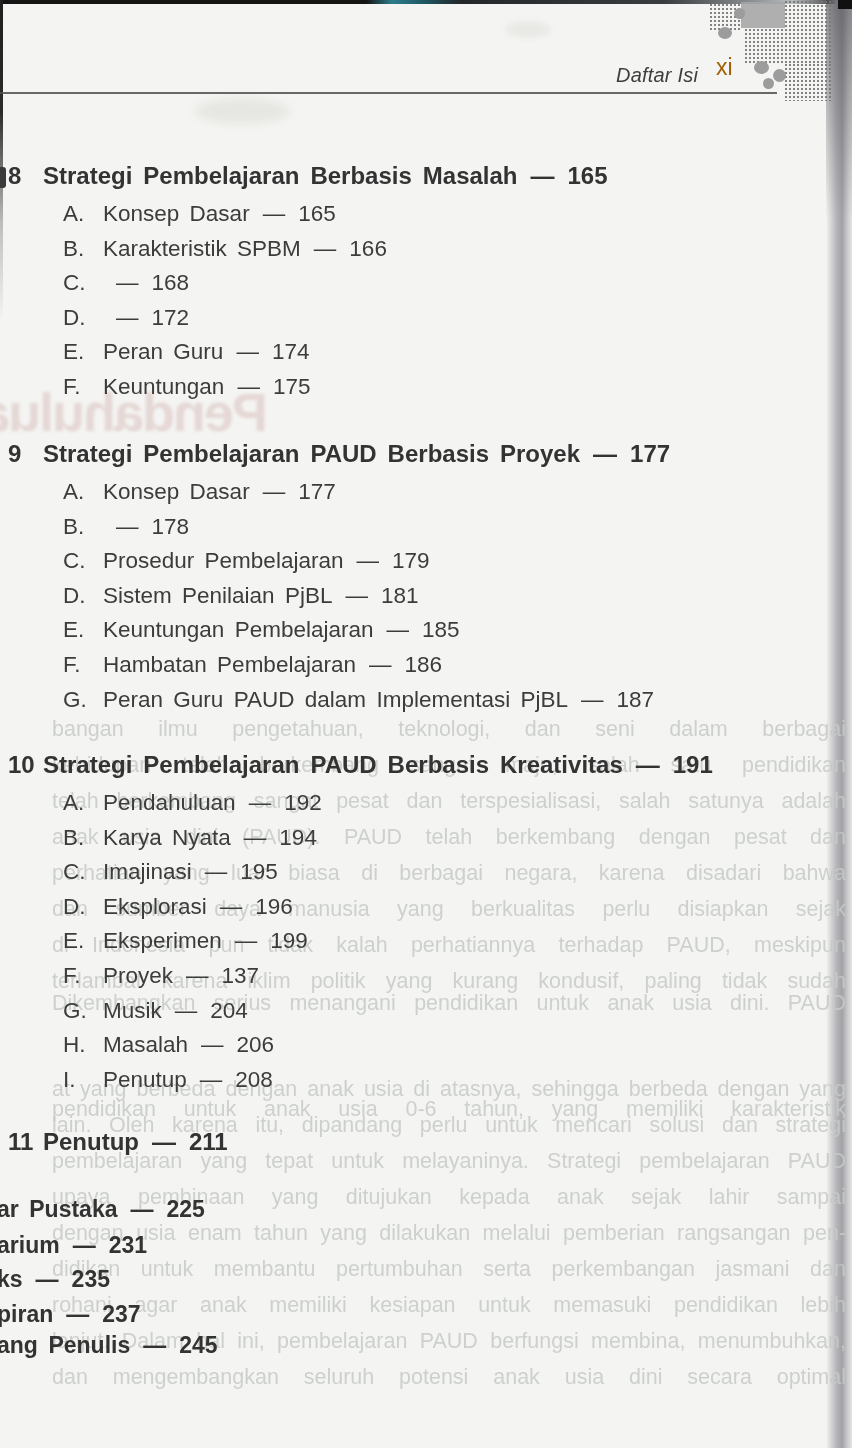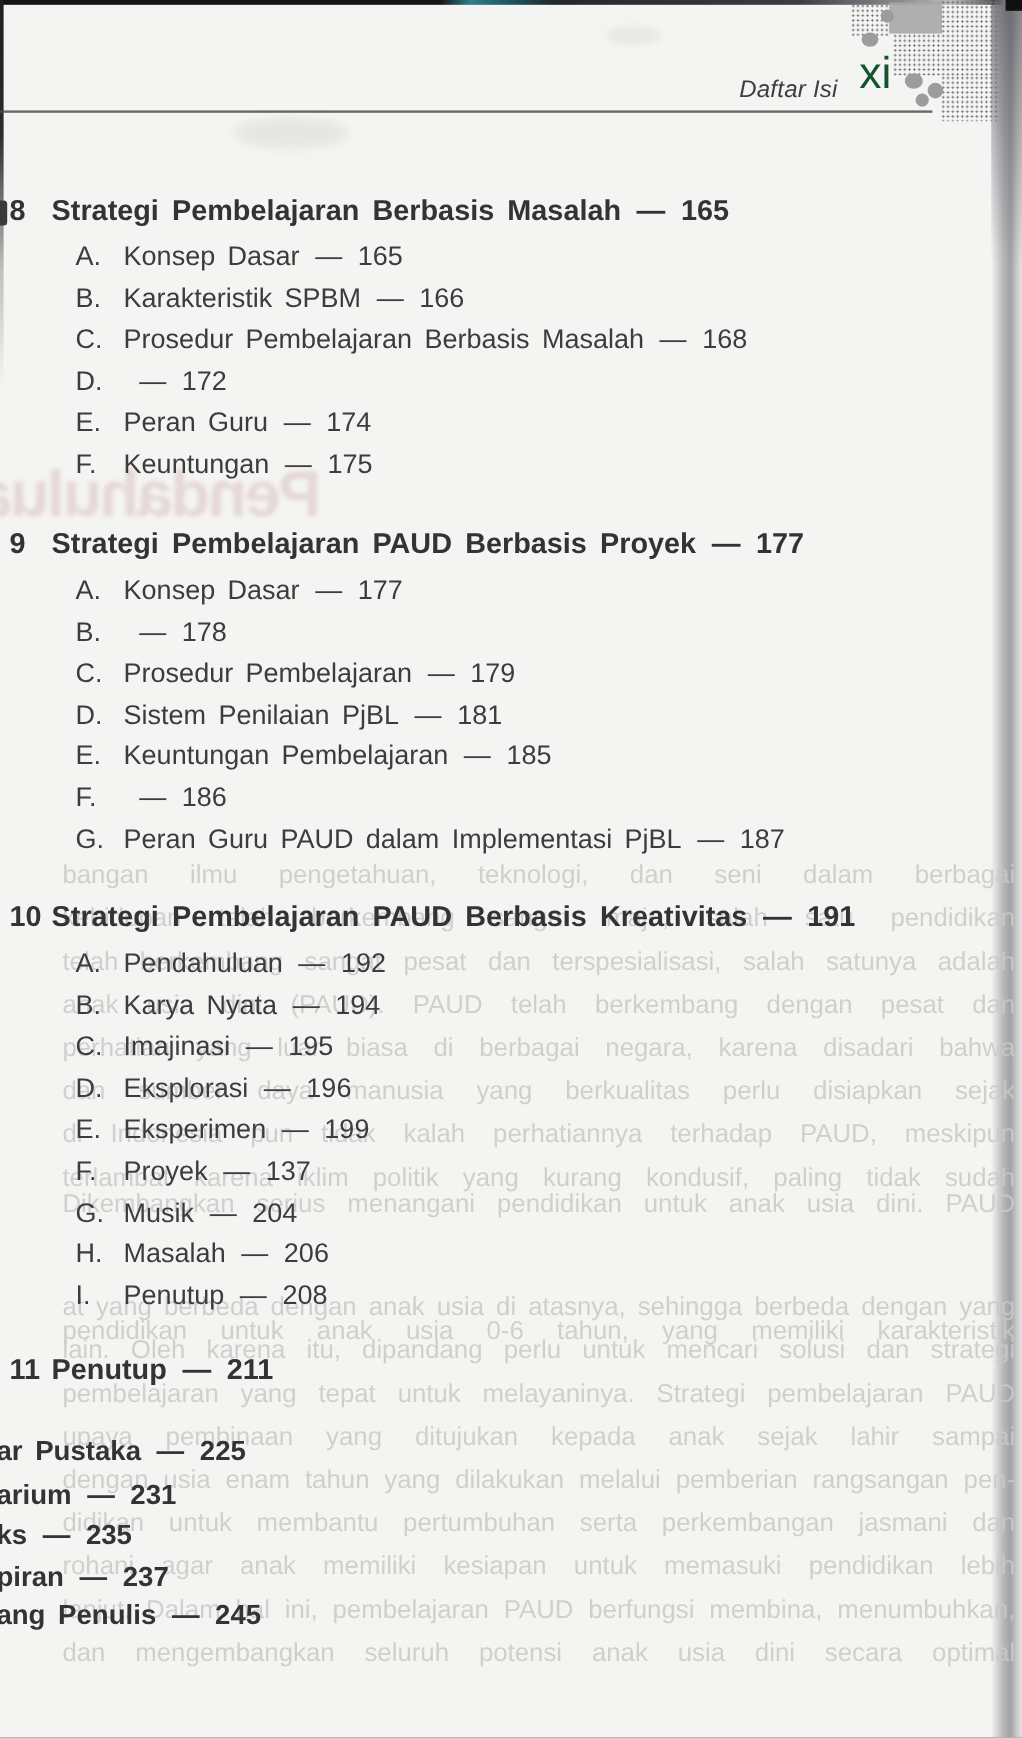--- a/index.html
+++ b/index.html
@@ -26,21 +26,21 @@
   
   .puzzle { position:absolute; top:0; right:0; width:145px; height:108px; }
   .pz { position:absolute;
     background-image:radial-gradient(circle, rgba(118,118,118,.9) 30%, rgba(118,118,118,0) 34%);
     background-size:4px 4px; }
   .pz-solid { position:absolute; background:#a5a5a5; opacity:.88; }
   .knob { position:absolute; border-radius:50%; background:#9c9c9c; }
   
   .hdr-title { position:absolute; top:64px; left:616px; font-style:italic; font-size:20px; color:#3e3e3e;
     letter-spacing:.2px; }
-  .hdr-page { position:absolute; top:40px; left:716px; font-size:37px; color:#14532d; }
+  .hdr-page { position:absolute; top:54px; left:716px; font-size:23px; color:#a16207; }
   .hdr-rule { position:absolute; top:92px; left:0; width:777px; height:2px; background:#4f4f4f; opacity:.85; }
   
   .ghost-layer { position:absolute; inset:0; z-index:1; }
   .ghost-line { position:absolute; left:52px; width:794px; font-size:21.5px; line-height:26px;
     color:#c7cbc7; text-align:justify; text-align-last:justify; word-spacing:.12em;
     opacity:.85; filter:blur(.5px); white-space:normal; overflow:hidden; height:27px; }
   .ghost-heading { position:absolute; top:381px; left:-4px; width:272px; font-size:54px; font-weight:bold;
     color:#d6bcb9; transform:scaleX(-1); transform-origin:center; opacity:.5; filter:blur(1.6px);
     letter-spacing:-2px; white-space:nowrap; overflow:hidden; }
   
@@ -107,21 +107,20 @@
               <span class="item-page">165</span>
             </div>
             <div class="toc-item">
               <span class="item-letter">B.</span>
               <span class="item-title">Karakteristik SPBM</span>
               <span class="dash">—</span>
               <span class="item-page">166</span>
             </div>
             <div class="toc-item">
               <span class="item-letter">C.</span>
-              <span class="item-title">Prosedur Pembelajaran Berbasis Masalah</span>
               <span class="dash">—</span>
               <span class="item-page">168</span>
             </div>
             <div class="toc-item">
               <span class="item-letter">D.</span>
               <span class="dash">—</span>
               <span class="item-page">172</span>
             </div>
             <div class="toc-item">
               <span class="item-letter">E.</span>
@@ -169,20 +168,21 @@
               <span class="item-page">181</span>
             </div>
             <div class="toc-item">
               <span class="item-letter">E.</span>
               <span class="item-title">Keuntungan Pembelajaran</span>
               <span class="dash">—</span>
               <span class="item-page">185</span>
             </div>
             <div class="toc-item">
               <span class="item-letter">F.</span>
+              <span class="item-title">Hambatan Pembelajaran</span>
               <span class="dash">—</span>
               <span class="item-page">186</span>
             </div>
             <div class="toc-item">
               <span class="item-letter">G.</span>
               <span class="item-title">Peran Guru PAUD dalam Implementasi PjBL</span>
               <span class="dash">—</span>
               <span class="item-page">187</span>
             </div>
           </div>

